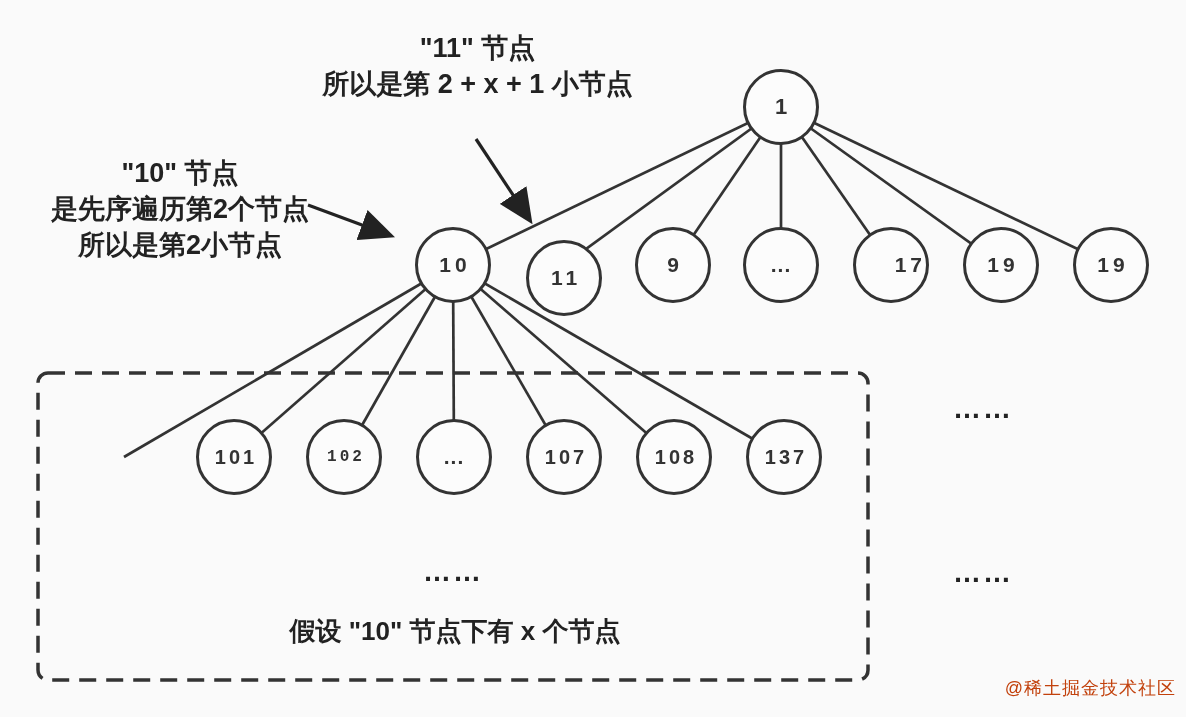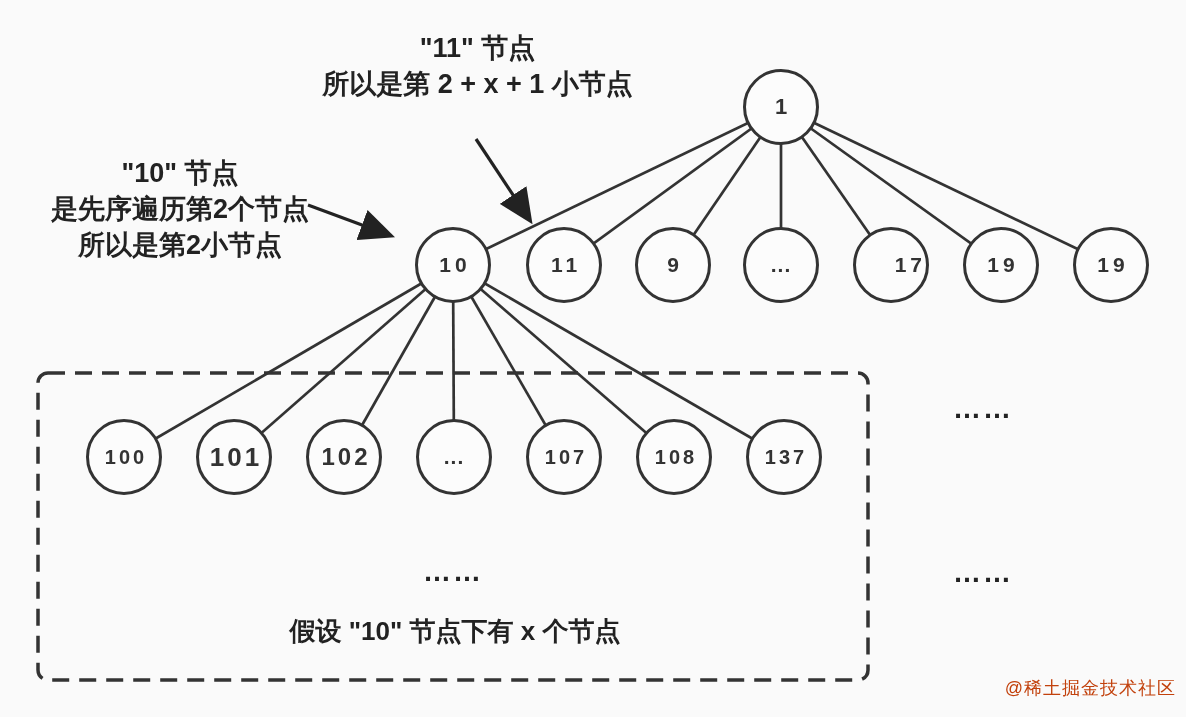--- a/index.html
+++ b/index.html
@@ -118,47 +118,44 @@
     <div>所以是第2小节点</div>
   </div>
 
   <div class="node root" style="left:743px;top:69px;">
     <span class="lbl">1</span>
   </div>
 
   <div class="node" style="left:415px;top:227px;align-items:center;">
     <span class="lbl">10</span>
   </div>
-  <div class="node" style="left:526px;top:227px;">
+  <div class="node" style="left:526px;top:240px;">
     <span class="lbl">11</span>
   </div>
   <div class="node" style="left:635px;top:227px;">
     <span class="lbl">9</span>
   </div>
   <div class="node" style="left:743px;top:227px;">
     <span class="lbl" style="letter-spacing:1px;padding-left:0;">...</span>
   </div>
   <div class="node" style="left:853px;top:227px;justify-content:flex-end;">
     <span class="lbl">17</span>
   </div>
   <div class="node" style="left:963px;top:227px;">
     <span class="lbl">19</span>
   </div>
   <div class="node" style="left:1073px;top:227px;">
     <span class="lbl">19</span>
   </div>
 
-  <div class="node" style="left:86px;top:419px;">
-    <span class="lbl" style="font-size:20px;letter-spacing:3px;">100</span>
-  </div>
   <div class="node" style="left:196px;top:419px;">
-    <span class="lbl" style="font-size:26px;letter-spacing:3px;">101</span>
+    <span class="lbl" style="font-size:20px;letter-spacing:3px;">101</span>
   </div>
   <div class="node" style="left:306px;top:419px;">
-    <span class="lbl" style="font-size:24px;letter-spacing:3px;">102</span>
+    <span class="lbl" style="font-size:16px;letter-spacing:3px;font-family:Liberation Mono, monospace;">102</span>
   </div>
   <div class="node" style="left:416px;top:419px;">
     <span class="lbl" style="letter-spacing:1px;padding-left:0;">...</span>
   </div>
   <div class="node" style="left:526px;top:419px;">
     <span class="lbl" style="font-size:20px;letter-spacing:3px;">107</span>
   </div>
   <div class="node" style="left:636px;top:419px;">
     <span class="lbl" style="font-size:20px;letter-spacing:3px;">108</span>
   </div>

